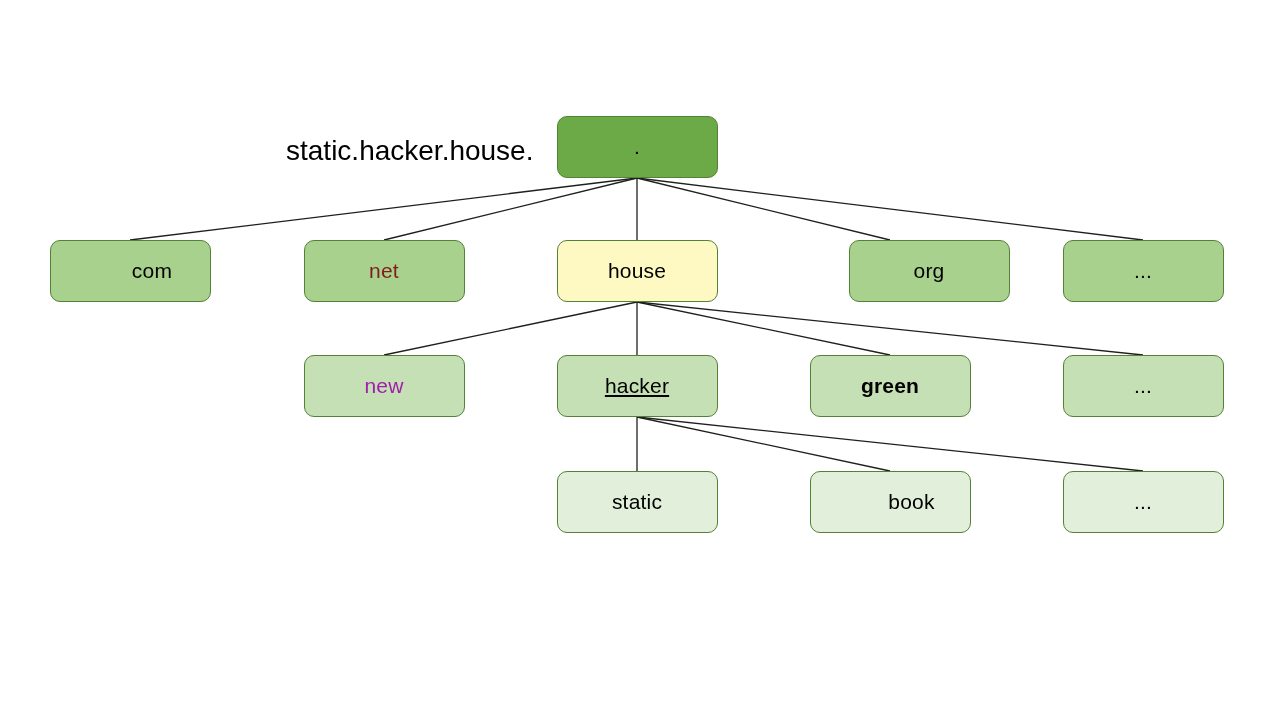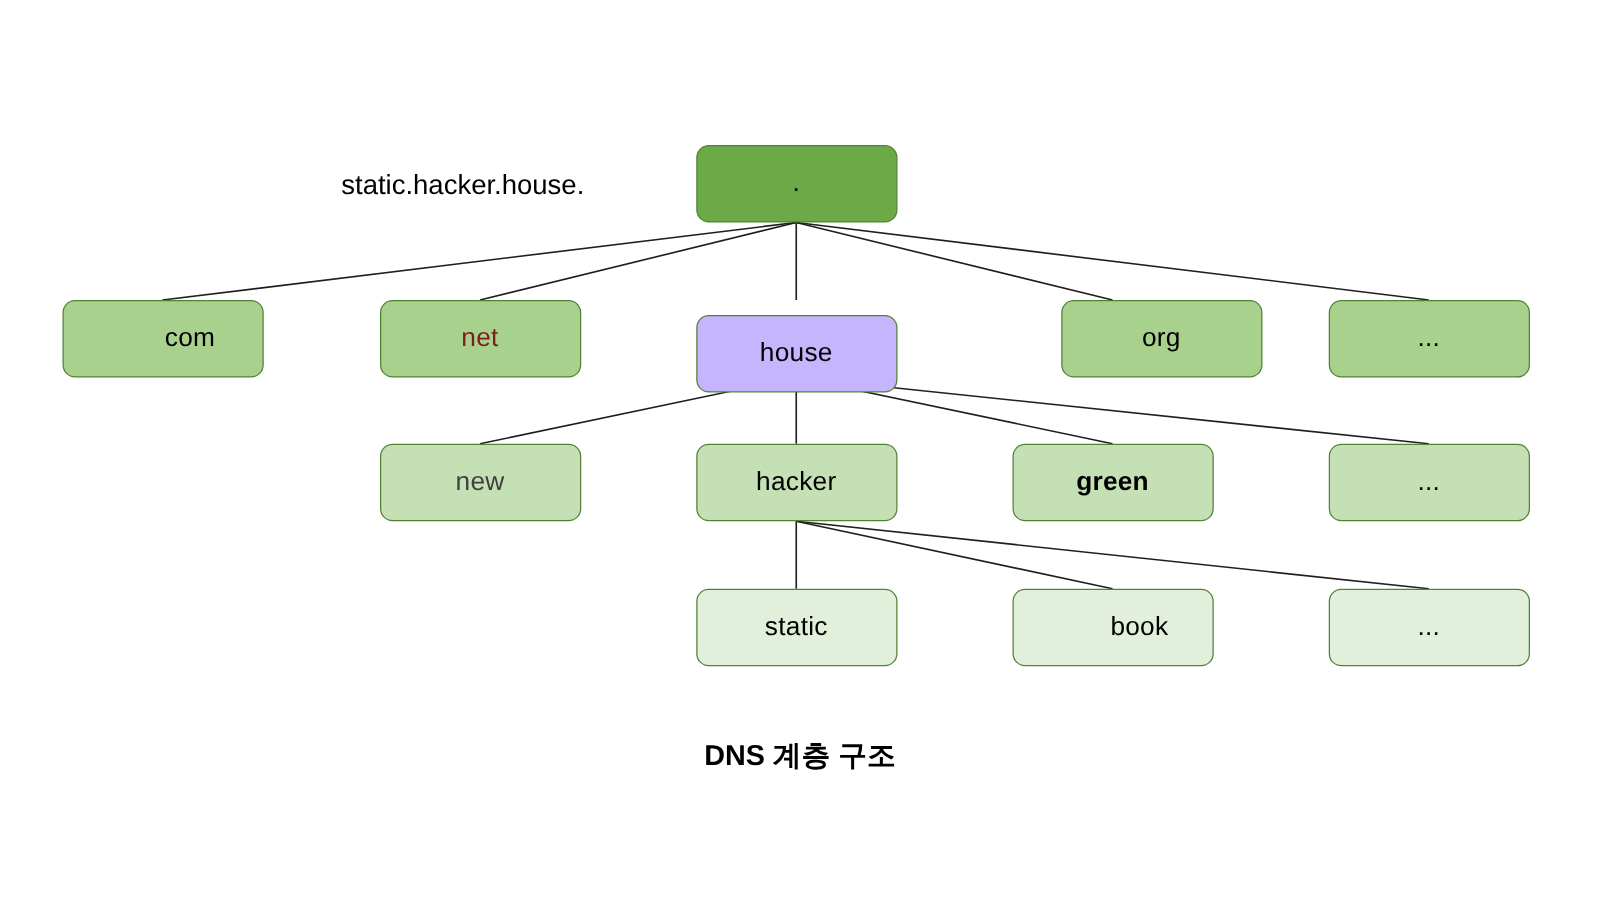--- a/index.html
+++ b/index.html
@@ -31,24 +31,24 @@
     border: 1px solid #538135;
     display: flex;
     align-items: center;
     justify-content: center;
     font-size: 21px;
     color: #000000;
     letter-spacing: 0.2px;
   }
   .annotation {
     position: absolute;
-    left: 273px;
+    left: 286px;
     top: 135px;
     width: 210px;
-    font-size: 22px;
+    font-size: 28px;
     color: #000000;
     text-align: left;
     white-space: nowrap;
   }
   .caption {
     position: absolute;
     left: 0;
     top: 589px;
     width: 1280px;
     text-align: center;
@@ -72,26 +72,25 @@
       <line x1="637" y1="302" x2="890" y2="355" stroke="#1f1f1f" stroke-width="1.3"></line>
       <line x1="637" y1="302" x2="1143" y2="355" stroke="#1f1f1f" stroke-width="1.3"></line>
       <line x1="637" y1="417" x2="637" y2="471" stroke="#1f1f1f" stroke-width="1.3"></line>
       <line x1="637" y1="417" x2="890" y2="471" stroke="#1f1f1f" stroke-width="1.3"></line>
       <line x1="637" y1="417" x2="1143" y2="471" stroke="#1f1f1f" stroke-width="1.3"></line>
     </svg>
   <div id="nodes">
       <div class="node" style="left: 556.5px; top: 116px; background: rgb(108, 170, 71); border-color: rgb(83, 129, 53); color: rgb(0, 0, 0);">.</div>
       <div class="node" style="left: 49.5px; top: 240px; background: rgb(169, 209, 142); border-color: rgb(83, 129, 53); color: rgb(0, 0, 0); padding-left: 44px;">com</div>
       <div class="node" style="left: 303.5px; top: 240px; background: rgb(169, 209, 142); border-color: rgb(83, 129, 53); color: #7f1d1d;">net</div>
-      <div class="node" style="left: 556.5px; top: 252px; background: #c4b5fd; border-color: rgb(83, 129, 53); color: rgb(0, 0, 0);">house</div>
+      <div class="node" style="left: 556.5px; top: 240px; background: #fef9c3; border-color: rgb(83, 129, 53); color: rgb(0, 0, 0);">house</div>
       <div class="node" style="left: 809.5px; top: 240px; background: rgb(169, 209, 142); border-color: rgb(83, 129, 53); color: rgb(0, 0, 0); margin-left: 39px;">org</div>
       <div class="node" style="left: 1062.5px; top: 240px; background: rgb(169, 209, 142); border-color: rgb(83, 129, 53); color: rgb(0, 0, 0);">...</div>
-      <div class="node" style="left: 303.5px; top: 355px; background: rgb(197, 224, 180); border-color: rgb(83, 129, 53); color: #404040;">new</div>
-      <div class="node" style="left: 556.5px; top: 355px; background: rgb(197, 224, 180); border-color: rgb(83, 129, 53); color: rgb(0, 0, 0);">hacker</div>
+      <div class="node" style="left: 303.5px; top: 355px; background: rgb(197, 224, 180); border-color: rgb(83, 129, 53); color: #a21caf;">new</div>
+      <div class="node" style="left: 556.5px; top: 355px; background: rgb(197, 224, 180); border-color: rgb(83, 129, 53); color: rgb(0, 0, 0); text-decoration: underline;">hacker</div>
       <div class="node" style="left: 809.5px; top: 355px; background: rgb(197, 224, 180); border-color: rgb(83, 129, 53); color: rgb(0, 0, 0); font-weight: bold;">green</div>
       <div class="node" style="left: 1062.5px; top: 355px; background: rgb(197, 224, 180); border-color: rgb(83, 129, 53); color: rgb(0, 0, 0);">...</div>
       <div class="node" style="left: 556.5px; top: 471px; background: rgb(226, 239, 218); border-color: rgb(83, 129, 53); color: rgb(0, 0, 0);">static</div>
       <div class="node" style="left: 809.5px; top: 471px; background: rgb(226, 239, 218); border-color: rgb(83, 129, 53); color: rgb(0, 0, 0); padding-left: 43px;">book</div>
       <div class="node" style="left: 1062.5px; top: 471px; background: rgb(226, 239, 218); border-color: rgb(83, 129, 53); color: rgb(0, 0, 0);">...</div>
     </div>
   <div class="annotation">static.hacker.house.</div>
-  <div class="caption">DNS 계층 구조</div>
 </div>
 
 </body></html>

